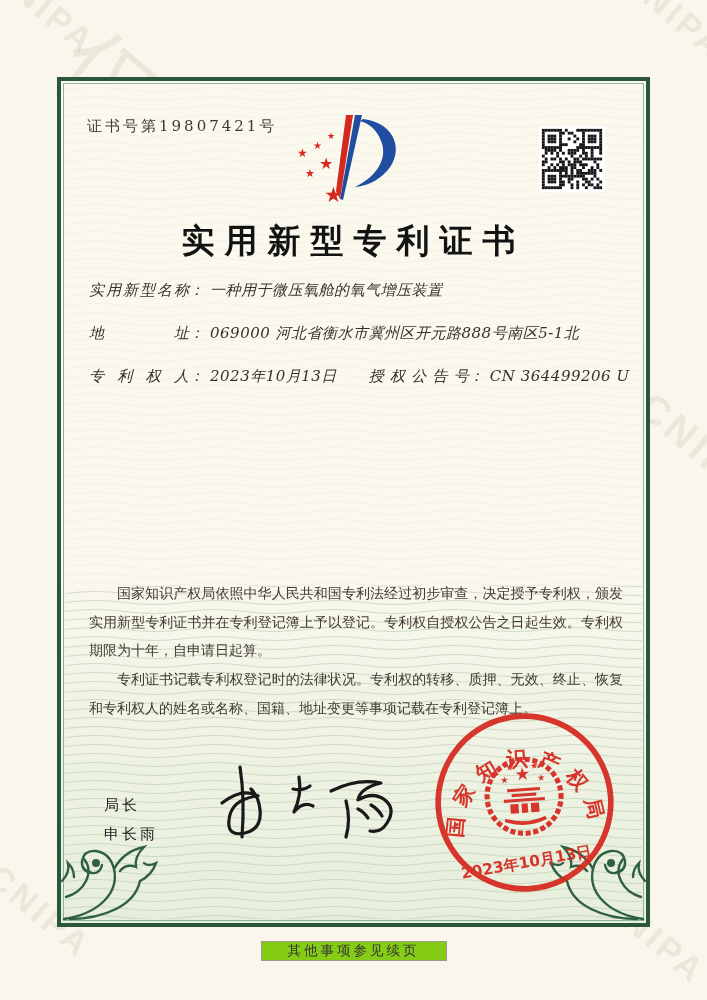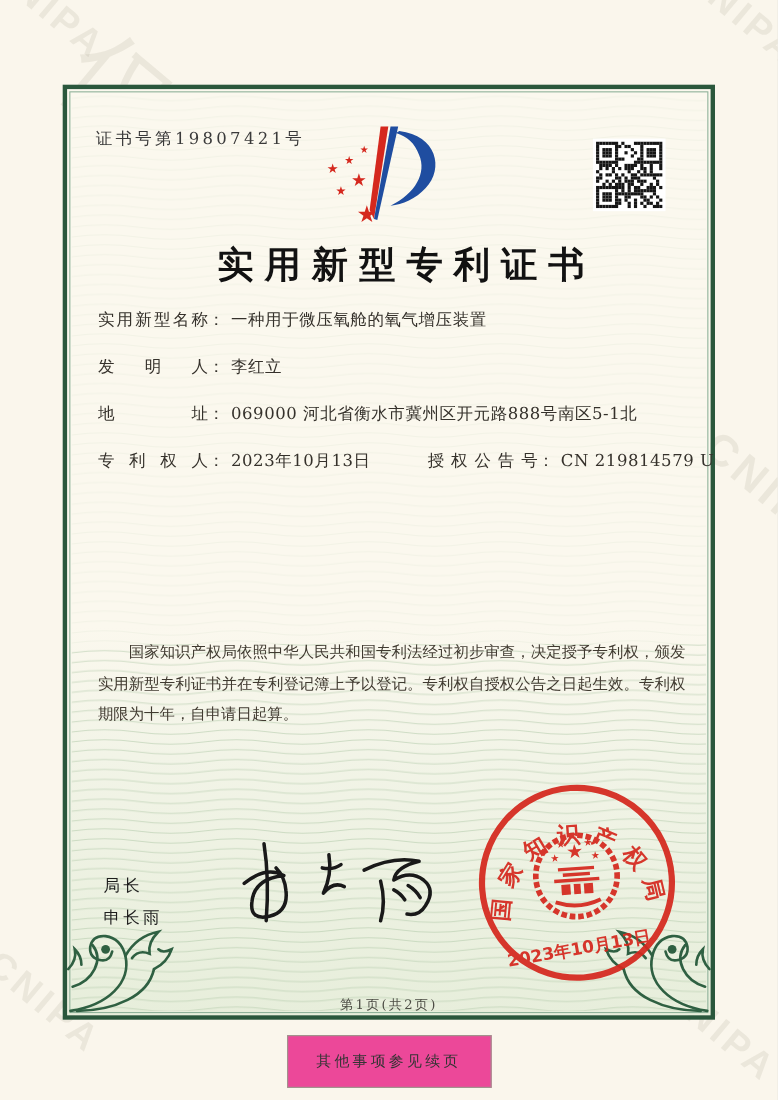--- a/index.html
+++ b/index.html
@@ -18,46 +18,46 @@
     position:absolute; left:57px; top:77px; width:593px; height:850px;
     border:4px solid #2a573c; z-index:2;
     background:linear-gradient(180deg,#fbf8ee 0%,#fbf8ee 58%,#f2f4e7 72%,#e7eedb 100%);
   }
   .cert-thinline { position:absolute; inset:2px; border:1px solid #8fb29a; pointer-events:none; }
   .waves { position:absolute; inset:4px; width:calc(100% - 8px); height:calc(100% - 8px); pointer-events:none; }
   
   .cert-no { position:absolute; left:26px; top:36px; font-size:15px; letter-spacing:3px; color:#3a3a3a; z-index:3; }
   .logo { position:absolute; left:230px; top:28px; width:140px; height:97px; z-index:3; }
   .qr { position:absolute; left:478px; top:45px; width:66px; height:66px; z-index:3; background:#fff; }
-  .title { position:absolute; left:16px; top:138px; width:100%; text-align:center;
+  .title { position:absolute; left:0; top:138px; width:100%; text-align:center;
            font-size:33px; font-weight:bold; letter-spacing:10px; color:#121212; z-index:3; }
-  .fields { position:absolute; left:28px; top:200px; width:540px; z-index:3; }
+  .fields { position:absolute; left:28px; top:200px; width:540px; z-index:3;font-style:italic; }
   .frow { height:43px; font-size:15px; color:#35312b; white-space:nowrap; }
   .flabel { display:inline-block; width:100px; text-align:justify; text-align-last:justify; vertical-align:top; }
   .fcolon { display:inline-block; margin-right:6px; }
   .fvalue { letter-spacing:0.5px; }
-  .grant-right { margin-left:52px; }
+  .grant-right { margin-left:32px; }
   .paras { position:absolute; left:28px; top:498px; width:534px; z-index:3;
            font-size:14px; line-height:2.05; color:#403a30; text-align:justify; }
   .paras p { text-indent:2em; }
-  .sig-block { position:absolute; left:33px; top:710px; z-index:3; font-size:15px;
+  .sig-block { position:absolute; left:43px; top:710px; z-index:3; font-size:15px;
                color:#1d1d1d; letter-spacing:3px; line-height:1.9;
                font-family:"DejaVu Sans","Liberation Sans",sans-serif; }
   .sig-hand { position:absolute; left:135px; top:678px; width:215px; height:90px; z-index:3; }
   .footer-page { position:absolute; left:0; top:824px; width:100%; text-align:center;
                  font-size:12px; letter-spacing:2px; color:#4c4c44; z-index:3; }
   .ornament { position:absolute; width:100px; height:100px; bottom:0; z-index:3; }
   .ornament.bl { left:-1px; }
   .ornament.br { right:-1px; transform:scaleX(-1); }
   
   .seal { position:absolute; left:432px; top:710px; width:185px; height:185px;
           z-index:5; transform:rotate(-4deg); opacity:0.93; }
   
   .note-box { position:absolute; left:0; right:0; top:941px; margin:0 auto; width:fit-content;
-              border:1.5px solid #9a998c; background:#ec4899; padding:14px 26px;
+              border:1.5px solid #9a998c; background:#84cc16; padding:0 26px;
               font-size:13.5px; letter-spacing:3px; color:#343434; z-index:2; }
 </style>
 </head>
 <body>
 
 <div class="page">
 
   <span class="wm wm-latin" style="left:-18px; top:-12px; font-size:34px;">CNIPA</span>
   <span class="wm wm-latin" style="left:612px; top:-6px; font-size:34px;">CNIPA</span>
   <span class="wm wm-cn" style="left:60px; top:18px;">仅</span>
@@ -344,53 +344,50 @@
           <rect x="60" y="60" width="3" height="3"></rect>
         </svg></div>
 
     <div class="title">实用新型专利证书</div>
 
     <div class="fields">
       <div class="frow">
         <span class="flabel">实用新型名称</span><span class="fcolon">：</span><span class="fvalue">一种用于微压氧舱的氧气增压装置</span>
       </div>
       <div class="frow">
-        <span class="flabel">发明人</span><span class="fcolon">：</span><span class="fvalue">李红立</span>
-      </div>
-      <div class="frow">
         <span class="flabel">地址</span><span class="fcolon">：</span><span class="fvalue">069000 河北省衡水市冀州区开元路888号南区5-1北</span>
       </div>
       <div class="frow">
-        <span class="flabel">专利权人</span><span class="fcolon">：</span><span class="fvalue">2023年10月13日</span><span class="flabel grant-right">授权公告号</span><span class="fcolon">：</span><span class="fvalue">CN 219814579 U</span>
+        <span class="flabel">专利权人</span><span class="fcolon">：</span><span class="fvalue">2023年10月13日</span><span class="flabel grant-right">授权公告号</span><span class="fcolon">：</span><span class="fvalue">CN 364499206 U</span>
       </div>
     </div>
 
     <div class="paras">
       <p>国家知识产权局依照中华人民共和国专利法经过初步审查，决定授予专利权，颁发实用新型专利证书并在专利登记簿上予以登记。专利权自授权公告之日起生效。专利权期限为十年，自申请日起算。</p>
+      <p>专利证书记载专利权登记时的法律状况。专利权的转移、质押、无效、终止、恢复和专利权人的姓名或名称、国籍、地址变更等事项记载在专利登记簿上。</p>
     </div>
 
     <div class="sig-block">
       <div>局长</div>
       <div>申长雨</div>
     </div>
 
     <svg class="sig-hand" viewBox="0 0 215 90">
       <g fill="none" stroke="#191919" stroke-width="3.2" stroke-linecap="round" stroke-linejoin="round">
         <path d="M26,44 q20,-16 36,-7 q-27,3 -29,24 q-2,17 16,13 q17,-4 15,-23 q-1,-13 -9,-21"></path>
         <path d="M44,8 q5,32 2,70"></path>
         <path d="M97,30 q10,2 17,-3"></path>
         <path d="M103,18 q3,18 -5,35 q9,-11 19,-6"></path>
         <path d="M135,32 q26,-13 50,-8 q-21,5 -23,17 q15,-9 27,0 q11,9 2,23 q-6,10 -17,8"></path>
         <path d="M150,42 q5,19 0,36"></path>
         <path d="M162,50 q6,3 10,9"></path>
         <path d="M175,46 q7,4 11,11"></path>
       </g>
     </svg>
 
-    <div class="footer-page">第1页(共2页)</div>
 
     <svg class="ornament bl" viewBox="0 0 100 100">
       <g stroke="#2f6042" fill="none" stroke-width="2.4" stroke-linecap="round">
         <path d="M4,96 Q30,92 44,78 Q58,64 54,46 Q50,30 36,28 Q24,27 22,38 Q21,48 32,50 Q40,51 42,42"></path>
         <path d="M6,74 Q20,70 26,58 Q32,46 24,36"></path>
         <path d="M10,96 Q36,96 56,86 Q76,76 80,58"></path>
         <path d="M54,46 Q64,28 84,24 Q74,34 76,44 Q66,40 60,48"></path>
         <path d="M80,58 Q92,52 96,40 Q88,44 84,40"></path>
         <path d="M2,58 Q10,50 8,40 Q14,46 14,54"></path>
         <circle cx="36" cy="40" r="4" fill="#2f6042" stroke="none"></circle>

